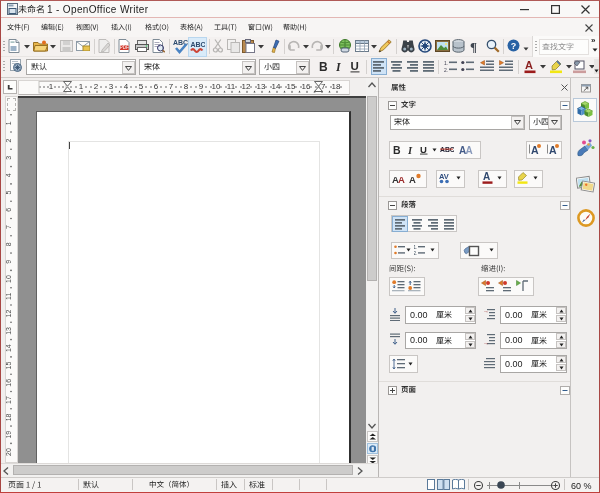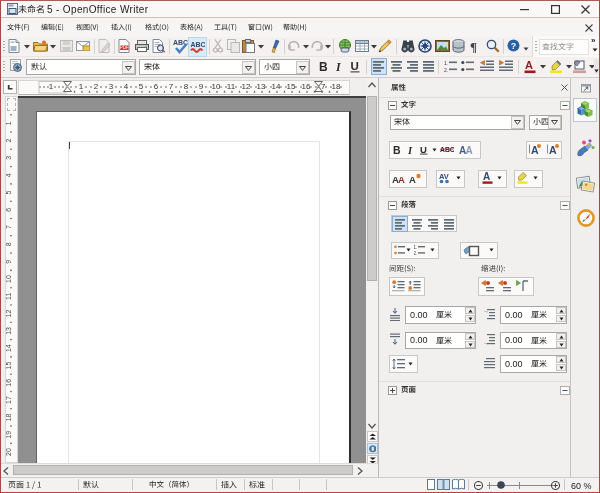--- a/index.html
+++ b/index.html
@@ -14,21 +14,21 @@
     <rect x="1.5" y="5" width="8" height="6" fill="#3d5a78"></rect>
     <rect x="2.5" y="6" width="6" height="4" fill="#d8e2ec"></rect>
   </svg>
 <div style="position:absolute;left:18px;top:4px;">
     <svg class="" width="28.0" height="11.2" viewBox="0 0 28.0 11.2" style="overflow:visible">
       <g transform="translate(0,8.549999999999999)">
         <path d="M4.1 -7.6V-6.1H1.2V-5.4H4.1V-3.9H0.6V-3.2H3.7C2.9 -2 1.6 -0.9 0.3 -0.4C0.5 -0.2 0.7 0 0.8 0.2C2 -0.4 3.3 -1.5 4.1 -2.7V0.7H4.8V-2.7C5.7 -1.5 7 -0.4 8.2 0.2C8.3 0 8.5 -0.2 8.7 -0.4C7.4 -0.9 6.1 -2 5.2 -3.2H8.5V-3.9H4.8V-5.4H7.9V-6.1H4.8V-7.6Z M13.5 -7.7C12.7 -6.5 11 -5.3 9.3 -4.9C9.4 -4.7 9.6 -4.4 9.7 -4.2C10.4 -4.4 11 -4.8 11.7 -5.1V-4.6H15.3V-5.2C15.9 -4.8 16.6 -4.5 17.2 -4.3C17.3 -4.5 17.5 -4.8 17.7 -4.9C16.3 -5.3 14.7 -6.1 13.9 -7.1L14.1 -7.3ZM11.7 -5.2C12.4 -5.6 13 -6.1 13.5 -6.6C14 -6.1 14.6 -5.6 15.2 -5.2ZM10.2 -3.8V0H10.8V-0.7H12.9V-3.8ZM10.8 -3.2H12.3V-1.3H10.8ZM13.9 -3.8V0.7H14.5V-3.2H16.2V-1.3C16.2 -1.2 16.2 -1.1 16.1 -1.1C15.9 -1.1 15.5 -1.1 15 -1.1C15.1 -1 15.2 -0.7 15.2 -0.5C15.9 -0.5 16.3 -0.5 16.6 -0.6C16.8 -0.7 16.9 -0.9 16.9 -1.3V-3.8Z M20.4 -4.8C20.8 -4.4 21.4 -4 21.8 -3.7C20.7 -3.1 19.5 -2.7 18.4 -2.5C18.5 -2.3 18.7 -2 18.8 -1.8C19.3 -2 19.8 -2.1 20.3 -2.3V0.7H20.9V0.2H25V0.7H25.6V-3.1H22.1C23.6 -3.9 24.9 -5 25.6 -6.4L25.1 -6.7L25 -6.7H21.8C22.1 -6.9 22.3 -7.2 22.4 -7.4L21.7 -7.6C21.1 -6.7 20.1 -5.7 18.6 -5C18.8 -4.9 19 -4.7 19.1 -4.5C20 -4.9 20.7 -5.5 21.2 -6H24.6C24.1 -5.2 23.3 -4.6 22.4 -4C22 -4.4 21.4 -4.8 20.9 -5.1ZM25 -0.4H20.9V-2.4H25Z" fill="#1c1c1c"></path>
       </g>
     </svg>
   </div>
-<div style="position:absolute;left:47px;top:3.5px;width:130px;height:12px;font-size:10px;letter-spacing:0.35px;color:#1c1c1c;">5 - OpenOffice Writer</div>
+<div style="position:absolute;left:47px;top:3.5px;width:130px;height:12px;font-size:10px;letter-spacing:0.35px;color:#1c1c1c;">1 - OpenOffice Writer</div>
 <svg class="abs" style="left:520px;top:9px" width="9" height="2" viewBox="0 0 9 2">
     <rect width="9" height="1.2" fill="#333"></rect>
   </svg>
 <svg class="abs" style="left:551px;top:5px" width="9" height="9" viewBox="0 0 9 9">
     <rect x="0.6" y="0.6" width="7.8" height="7.8" fill="none" stroke="#333" stroke-width="1.2"></rect>
   </svg>
 <svg class="abs" style="left:581px;top:5px" width="9" height="9" viewBox="0 0 9 9">
     <path d="M0.5 0.5 L8.5 8.5 M8.5 0.5 L0.5 8.5" stroke="#333" stroke-width="1.2"></path>
   </svg>
 <div style="position:absolute;left:0;top:17px;width:600px;height:1px;background:#e3b7b4;"></div>

